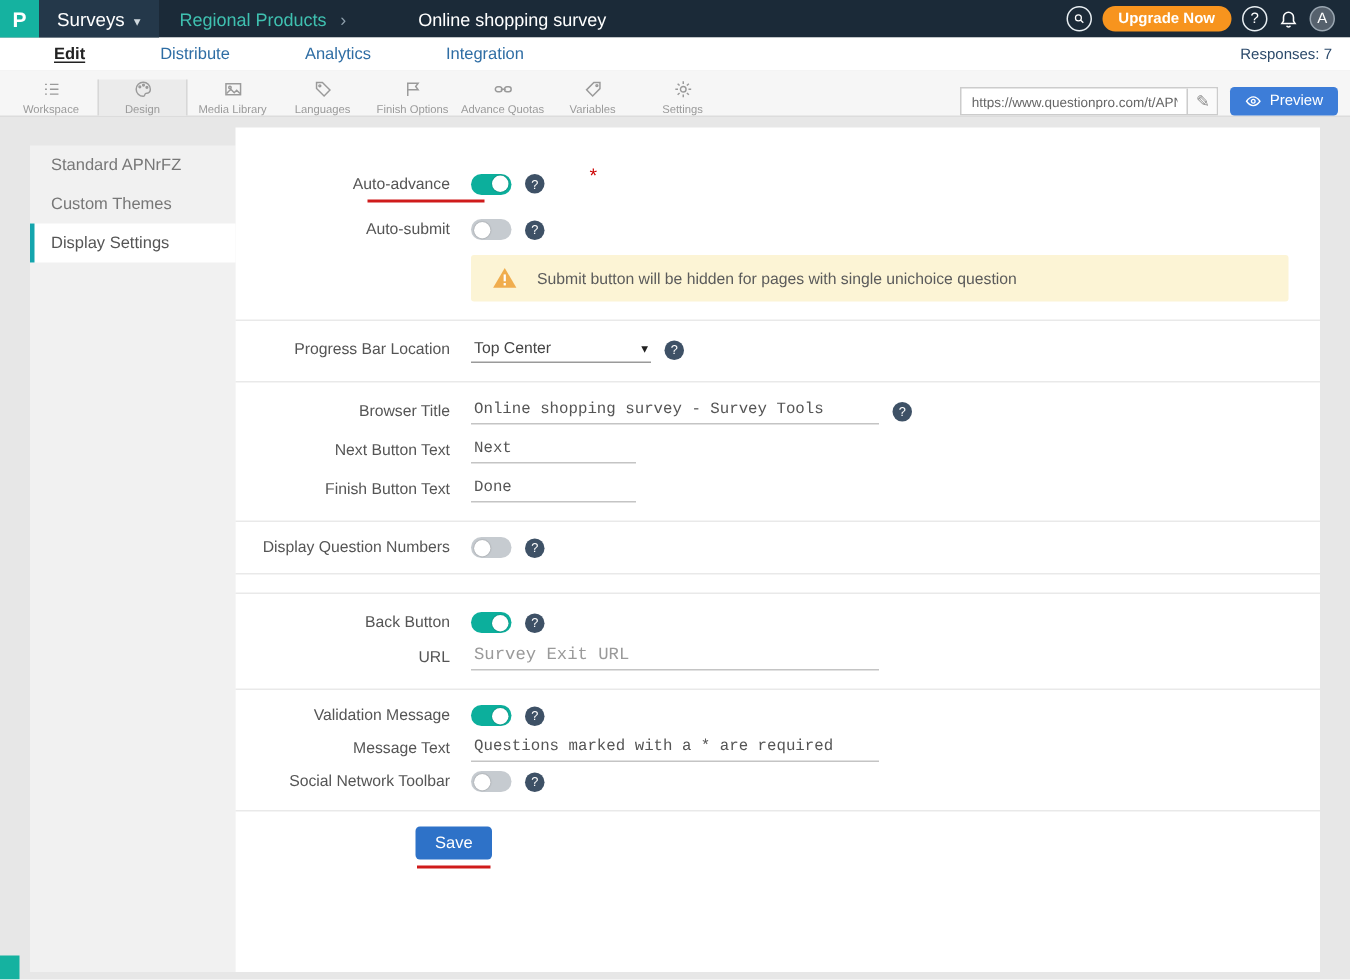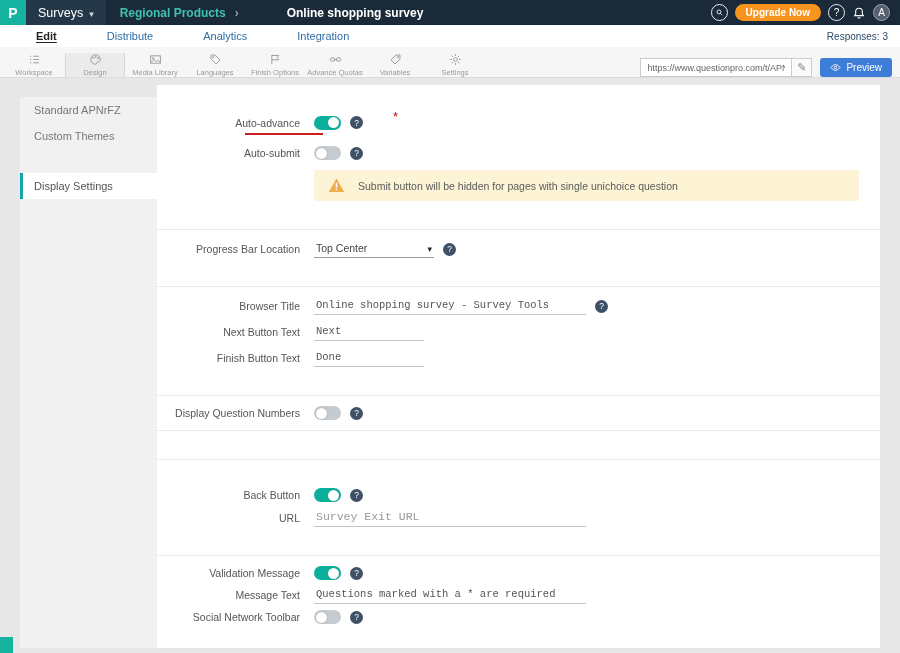--- a/index.html
+++ b/index.html
@@ -4,21 +4,21 @@
 <style>
   * { margin:0; padding:0; box-sizing:border-box; }
   html,body { width:900px; height:653px; overflow:hidden; }
   body { font-family:"Liberation Sans", sans-serif; background:#e7e7e7; position:relative; }
 
   
   .topbar { height:25px; background:#1b2a38; display:flex; align-items:center; color:#fff; }
   .logo { width:26px; height:25px; background:#15b2a0; display:flex; align-items:center; justify-content:center; font-weight:bold; font-size:14px; color:#fff; }
   .surveys { display:flex; align-items:center; gap:6px; padding:0 12px; height:100%; background:#24384a; font-size:12.5px; }
   .caret-down::after { content:"\25BE"; font-size:9px; color:#cfd8de; }
-  .breadcrumb { display:flex; align-items:center; gap:9px; margin-left:14px; font-size:12px;font-weight:bold; }
+  .breadcrumb { display:flex; align-items:center; gap:9px; margin-left:14px; font-size:12px; }
   .bc-group { color:#3fc0b0; }
   .bc-sep::after { content:"\203A"; color:#8fa0ad; font-size:12px; }
   .bc-name { color:#fff;margin-left:39px; }
   .top-right { margin-left:auto; display:flex; align-items:center; gap:7px; padding-right:10px; }
   .circle-btn { width:17px; height:17px; border:1px solid #e8eef2; border-radius:50%; display:flex; align-items:center; justify-content:center; font-size:10px; color:#fff; flex-shrink:0; }
   .upgrade { background:#f7941e; border-radius:9px; padding:3px 11px; font-size:10px; font-weight:bold; color:#fff; white-space:nowrap; }
   .avatar { width:17px; height:17px; border-radius:50%; background:#56616d; border:1px solid #9aa6b1; display:flex; align-items:center; justify-content:center; font-size:10px; }
 
   
   .navbar { height:22px; background:#fff; display:flex; align-items:center; padding:0 12px; gap:26px; font-size:11px; }
@@ -38,21 +38,21 @@
   .url-input { border:0; outline:0; font-size:9px; color:#666; width:150px; padding:0 6px; font-family:inherit; background:transparent; }
   .pencil-btn { width:20px; align-self:stretch; border-left:1px solid #ccc; display:flex; align-items:center; justify-content:center; color:#888; font-size:11px; background:#fafafa; cursor:pointer; }
   .pencil-btn::after { content:"\270E"; }
   .preview { background:#3d7dd8; color:#fff; border-radius:3px; padding:4px 10px; font-size:10px; display:flex; align-items:center; gap:5px; cursor:pointer; }
   .preview svg { width:11px; height:11px; stroke:#fff; fill:none; stroke-width:1.3; }
 
   
   .main-area { height:575px; padding:7px 20px 5px 20px; display:flex; }
   .sidebar { width:137px; background:#f1f1f1; margin-top:12px; font-size:11px; color:#777; }
   .side-item { height:26px; line-height:26px; padding-left:14px; cursor:pointer; }
-  .side-item.active { background:#fff; border-left:3px solid #14a5ad; padding-left:11px; color:#555;margin-top:24px; }
+  .side-item.active { background:#fff; border-left:3px solid #14a5ad; padding-left:11px; color:#555; }
   .panel { flex:1; background:#fff; padding-top:30px; }
 
   .row { display:flex; align-items:center; }
   .rlabel { width:157px; text-align:right; padding-right:14px; font-size:10.5px; color:#555; position:relative; flex-shrink:0; }
   .red-underline::after { content:""; position:absolute; left:88px; bottom:-6px; width:78px; height:2px; background:#cf1b1b; }
   .red-star { color:#cc0000; font-size:13px; margin-left:30px; transform:translateY(-6px); }
   .red-star::after { content:"*"; }
 
   .toggle { width:27px; height:14px; border-radius:8px; background:#c6cbd0; position:relative; flex-shrink:0; cursor:pointer; }
   .toggle::after { content:""; position:absolute; top:1.5px; left:2px; width:11px; height:11px; border-radius:50%; background:#fff; box-shadow:0 0 1px rgba(0,0,0,.4); }
@@ -74,21 +74,21 @@
 
   .select { width:120px; border-bottom:1px solid #9a9a9a; display:inline-flex; align-items:center; justify-content:space-between; font-size:10.5px; color:#444; padding:2px 2px 3px 2px; cursor:pointer; }
   .sel-caret::after { content:"\25BE"; font-size:9px; color:#222; }
 
   .save-wrap { margin-left:120px; position:relative; display:inline-block; }
   .save-wrap::after { content:""; position:absolute; left:1px; right:1px; bottom:-6px; height:2px; background:#cf1b1b; }
   .save-btn { background:#2e72c8; color:#fff; border:0; border-radius:3px; font-size:11px; padding:5px 13px; font-family:inherit; cursor:pointer; }
 
   .feedback-tab { position:absolute; left:0; bottom:0; width:13px; height:16px; background:#15b2a0; }
 
-  .mt6{margin-top:6px} .mt8{margin-top:8px} .mt10{margin-top:10px} .mt12{margin-top:28px} .mt16{margin-top:16px}
+  .mt6{margin-top:6px} .mt8{margin-top:8px} .mt10{margin-top:10px} .mt12{margin-top:12px} .mt16{margin-top:16px}
 </style>
 </head>
 <body>
 
 <div class="topbar">
   <div class="logo">P</div>
   <div class="surveys">
     <span>Surveys</span>
     <span class="caret-down"></span>
   </div>
@@ -112,21 +112,21 @@
       </svg>
     <span class="avatar">A</span>
   </div>
 </div>
 
 <div class="navbar">
   <span class="nav-link active">Edit</span>
   <span class="nav-link">Distribute</span>
   <span class="nav-link">Analytics</span>
   <span class="nav-link">Integration</span>
-  <span class="responses">Responses: 3</span>
+  <span class="responses">Responses: 7</span>
 </div>
 
 <div class="toolbar">
   <div class="tool">
     <svg viewBox="0 0 16 16">
         <path d="M2.5 4h1.5M6.5 4h7M2.5 8h1.5M6.5 8h7M2.5 12h1.5M6.5 12h7"></path>
       </svg>
     <span class="tlabel">Workspace</span>
   </div>
   <div class="tsep"></div>

